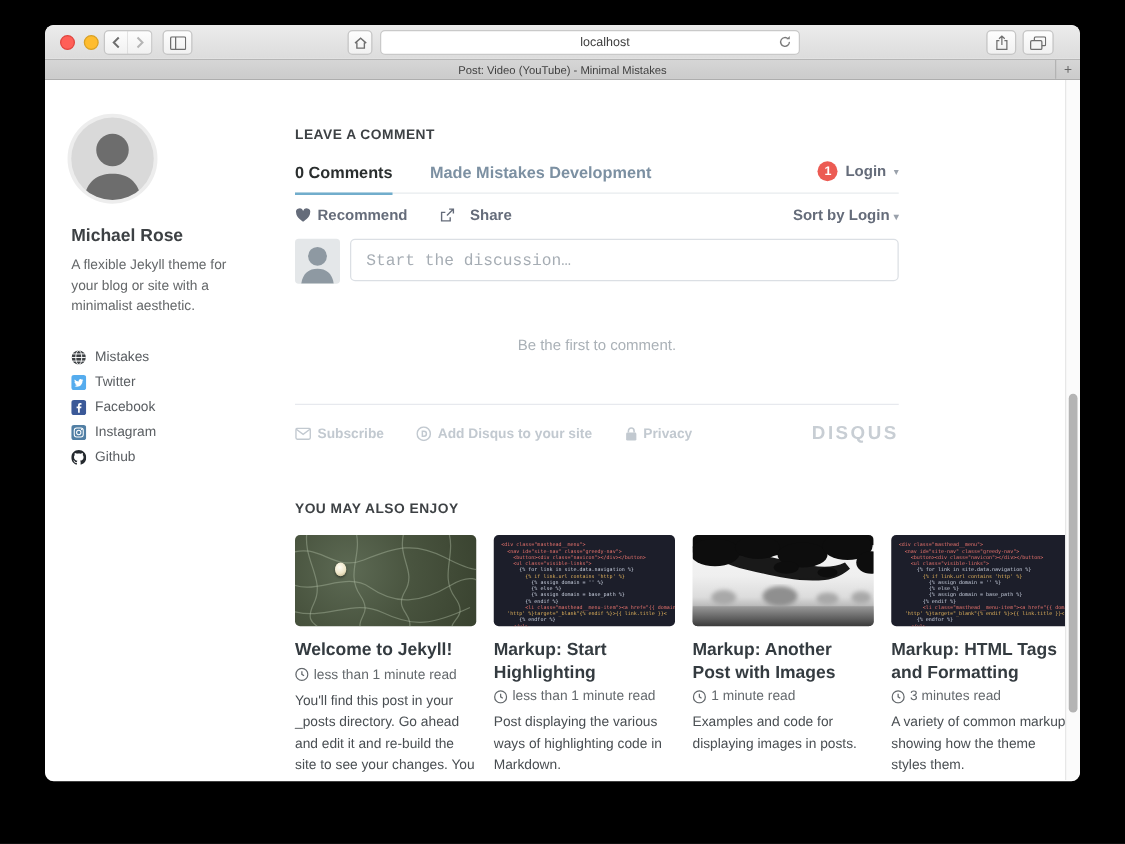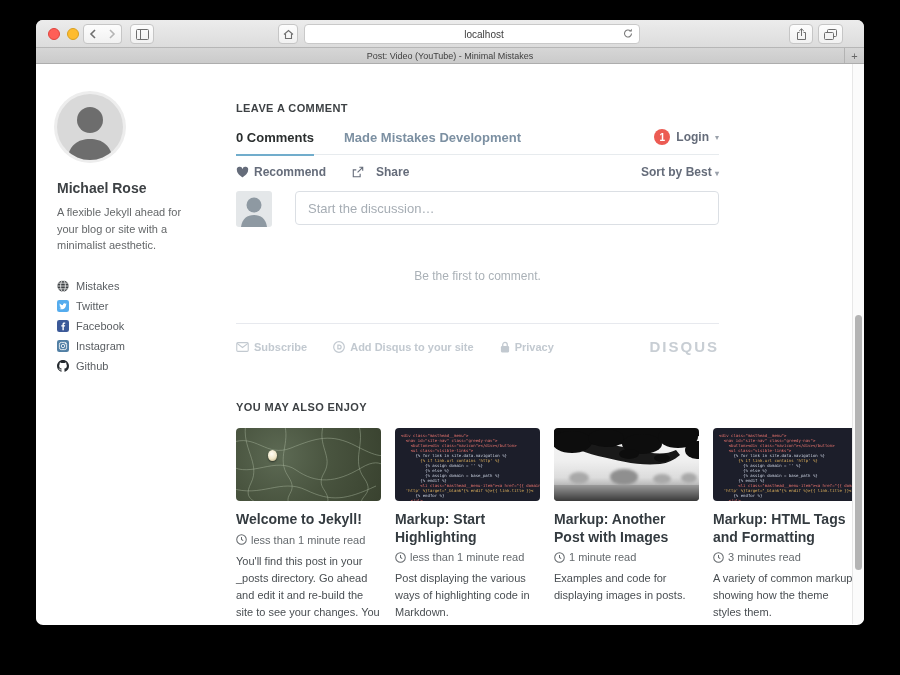--- a/index.html
+++ b/index.html
@@ -62,21 +62,21 @@
   .caret{font-size:8px;color:#9aa1ab;}
 
   .d-actions{display:flex;align-items:flex-start;padding:10px 0 2px;}
   .d-act{display:flex;align-items:center;gap:5px;font-size:12px;font-weight:bold;color:#656c7a;cursor:pointer;}
   .d-act + .d-act{margin-left:26px;gap:12px;}
   .d-sort{margin-left:auto;font-size:12px;font-weight:bold;color:#656c7a;}
 
   .composer{display:flex;gap:8px;margin-top:10px;}
   .c-avatar{width:36px;height:36px;border-radius:3px;background:#e4e7e9;overflow:hidden;flex:none;}
   .c-input{flex:1;height:34px;border:1px solid #dbdfe4;border-radius:4px;padding:0 12px;font-size:13px;
-           font-family:Liberation Sans, sans-serif;color:#15803d;background:#fff;margin-left:15px;}
+           font-family:Liberation Mono, monospace;color:#15803d;background:#fff;}
   .c-input::placeholder{color:#a6adb4;}
 
   .d-empty{text-align:center;font-size:12px;color:#aab1b7;margin:42px 0 40px;}
   .d-sep{border:none;border-top:1px solid #e7e9ee;margin:0;}
   .d-footer{display:flex;align-items:center;margin-top:14px;}
   .d-foot-item{display:flex;align-items:center;gap:5px;font-size:11px;font-weight:bold;color:#c2c9d0;cursor:pointer;}
   .d-foot-item + .d-foot-item{margin-left:26px;}
   .d-brand{margin-left:auto;font-size:15px;font-weight:bold;letter-spacing:2px;color:#c8ced4;}
 
   
@@ -160,21 +160,21 @@
   <div class="content">
 
     <aside class="sidebar">
       <div class="avatar-circle">
         <svg width="66" height="66" viewBox="0 0 66 66">
           <circle cx="33" cy="26" r="13" fill="#6d6d6d"></circle>
           <path d="M10 66c2-15 11-21 23-21s21 6 23 21z" fill="#6d6d6d"></path>
         </svg>
       </div>
       <div class="author-name">Michael Rose</div>
-      <p class="author-bio">A flexible Jekyll ahead for your blog or site with a minimalist aesthetic.</p>
+      <p class="author-bio">A flexible Jekyll theme for your blog or site with a minimalist aesthetic.</p>
 
       <div class="s-link">
         <span class="ic">
           <svg width="12" height="12" viewBox="0 0 16 16">
               <circle cx="8" cy="8" r="7.5" fill="#3d4144"></circle>
               <ellipse cx="8" cy="8" rx="3.2" ry="7.5" fill="none" stroke="#fff" stroke-width="1"></ellipse>
               <line x1="0.5" y1="8" x2="15.5" y2="8" stroke="#fff" stroke-width="1"></line>
               <line x1="1.6" y1="4.2" x2="14.4" y2="4.2" stroke="#fff" stroke-width="1"></line>
               <line x1="1.6" y1="11.8" x2="14.4" y2="11.8" stroke="#fff" stroke-width="1"></line>
             </svg>
@@ -243,21 +243,21 @@
             <span>Recommend</span>
           </span>
           <span class="d-act">
             <svg width="12" height="12" viewBox="0 0 14 14">
                 <path d="M5 4.5H1.5v8h8V9" fill="none" stroke="#656c7a" stroke-width="1.3"></path>
                 <path d="M6.5 7.5L12.5 1.5M8.5 1.5h4v4" fill="none" stroke="#656c7a" stroke-width="1.3"></path>
               </svg>
             <span>Share</span>
           </span>
           <span class="d-sort">
-            <span>Sort by Best</span>
+            <span>Sort by Login</span>
             <span class="caret"> ▾</span>
           </span>
         </div>
 
         <div class="composer">
           <div class="c-avatar">
             <svg width="36" height="36" viewBox="0 0 36 36">
               <circle cx="18" cy="14" r="7.5" fill="#8e99a2"></circle>
               <path d="M5 36c1.2-8.5 6.3-12 13-12s11.8 3.5 13 12z" fill="#8e99a2"></path>
             </svg>

